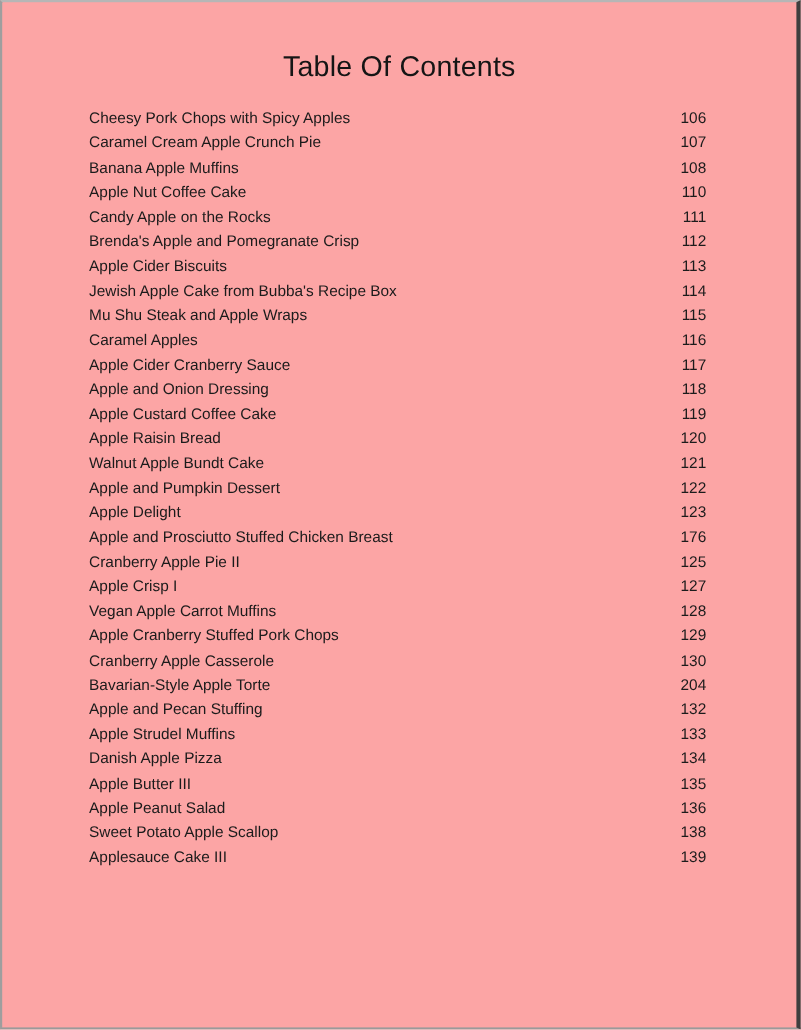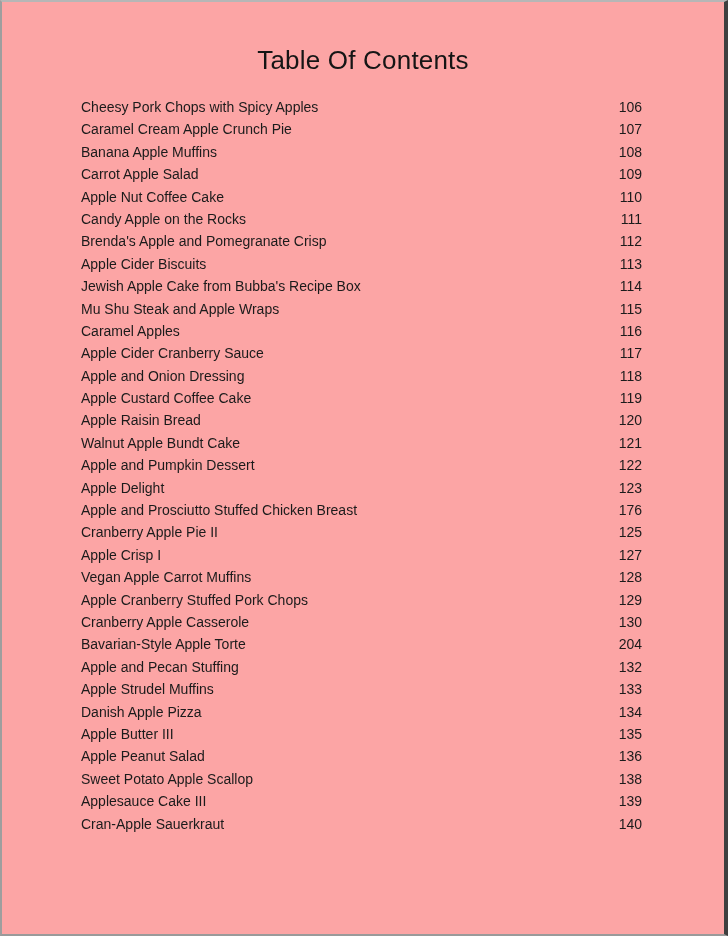--- a/index.html
+++ b/index.html
@@ -71,24 +71,20 @@
   <div class="row">
     <span class="entry-title">Caramel Cream Apple Crunch Pie</span>
     <span class="entry-page">107</span>
   </div>
 
   <div class="row">
     <span class="entry-title">Banana Apple Muffins</span>
     <span class="entry-page">108</span>
   </div>
 
-  <div class="row">
-    <span class="entry-title">Carrot Apple Salad</span>
-    <span class="entry-page">109</span>
-  </div>
 
   <div class="row">
     <span class="entry-title">Apple Nut Coffee Cake</span>
     <span class="entry-page">110</span>
   </div>
 
   <div class="row">
     <span class="entry-title">Candy Apple on the Rocks</span>
     <span class="entry-page">111</span>
   </div>
@@ -218,18 +214,14 @@
   <div class="row">
     <span class="entry-title">Sweet Potato Apple Scallop</span>
     <span class="entry-page">138</span>
   </div>
 
   <div class="row">
     <span class="entry-title">Applesauce Cake III</span>
     <span class="entry-page">139</span>
   </div>
 
-  <div class="row">
-    <span class="entry-title">Cran-Apple Sauerkraut</span>
-    <span class="entry-page">140</span>
-  </div>
 </div>
 </div>
 
 </body></html>

